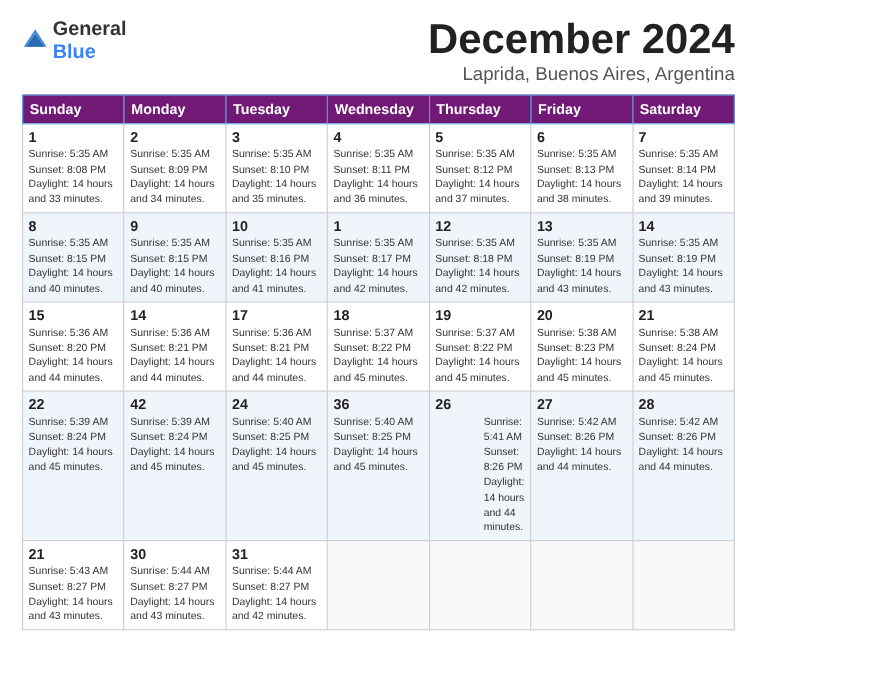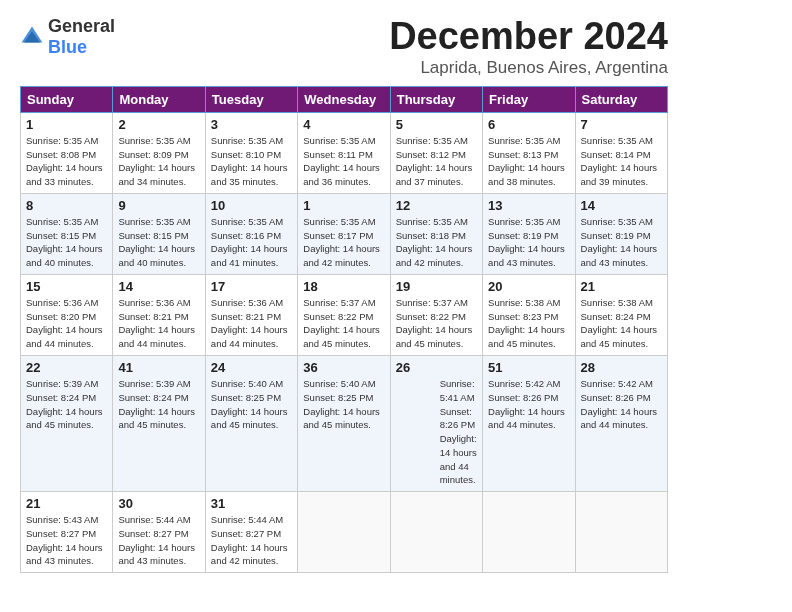--- a/index.html
+++ b/index.html
@@ -291,21 +291,21 @@
         </tr>
         <tr>
           <td>
             <span class="day-num">22</span>
             <div class="day-info" style="white-space: pre-line;">Sunrise: 5:39 AM
 Sunset: 8:24 PM
 Daylight: 14 hours
 and 45 minutes.</div>
           </td>
           <td>
-            <span class="day-num">41</span>
+            <span class="day-num">42</span>
             <div class="day-info" style="white-space: pre-line;">Sunrise: 5:39 AM
 Sunset: 8:24 PM
 Daylight: 14 hours
 and 45 minutes.</div>
           </td>
           <td>
             <span class="day-num">24</span>
             <div class="day-info" style="white-space: pre-line;">Sunrise: 5:40 AM
 Sunset: 8:25 PM
 Daylight: 14 hours
@@ -319,21 +319,21 @@
 and 45 minutes.</div>
           </td>
           <td>
             <span class="day-num">26</span>
             <div class="day-info" style="white-space: pre-line; margin-left: 44px;">Sunrise: 5:41 AM
 Sunset: 8:26 PM
 Daylight: 14 hours
 and 44 minutes.</div>
           </td>
           <td>
-            <span class="day-num">51</span>
+            <span class="day-num">27</span>
             <div class="day-info" style="white-space: pre-line;">Sunrise: 5:42 AM
 Sunset: 8:26 PM
 Daylight: 14 hours
 and 44 minutes.</div>
           </td>
           <td>
             <span class="day-num">28</span>
             <div class="day-info" style="white-space: pre-line;">Sunrise: 5:42 AM
 Sunset: 8:26 PM
 Daylight: 14 hours

